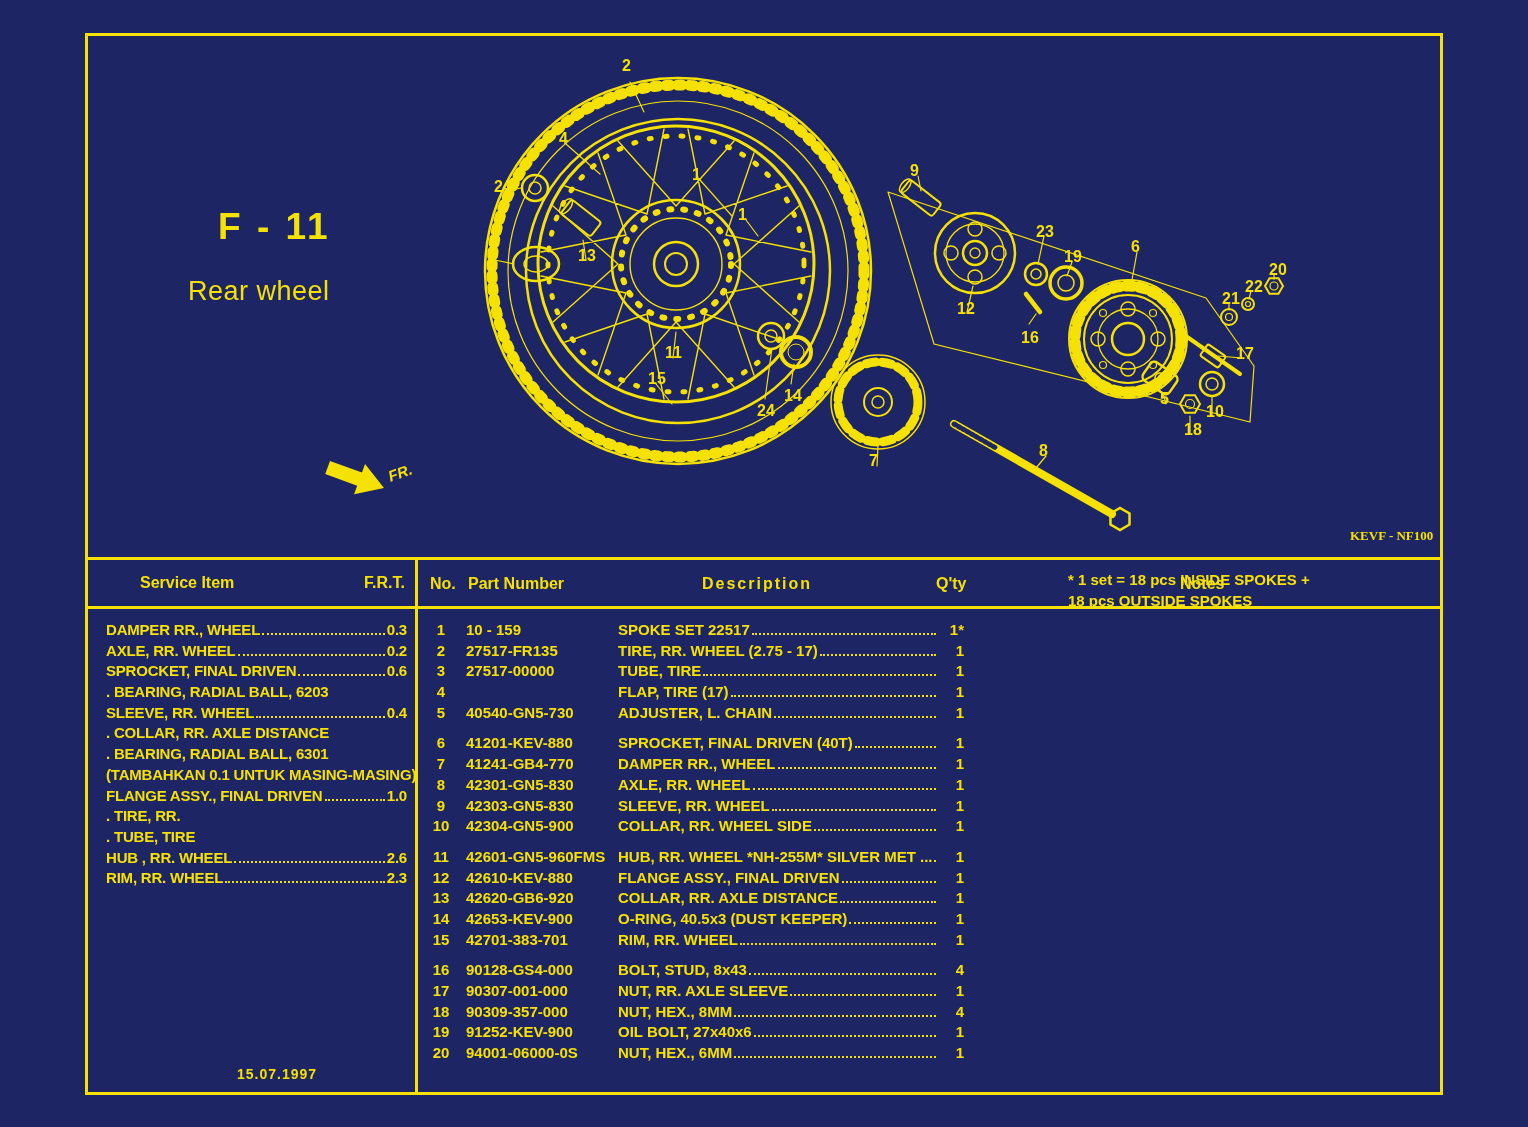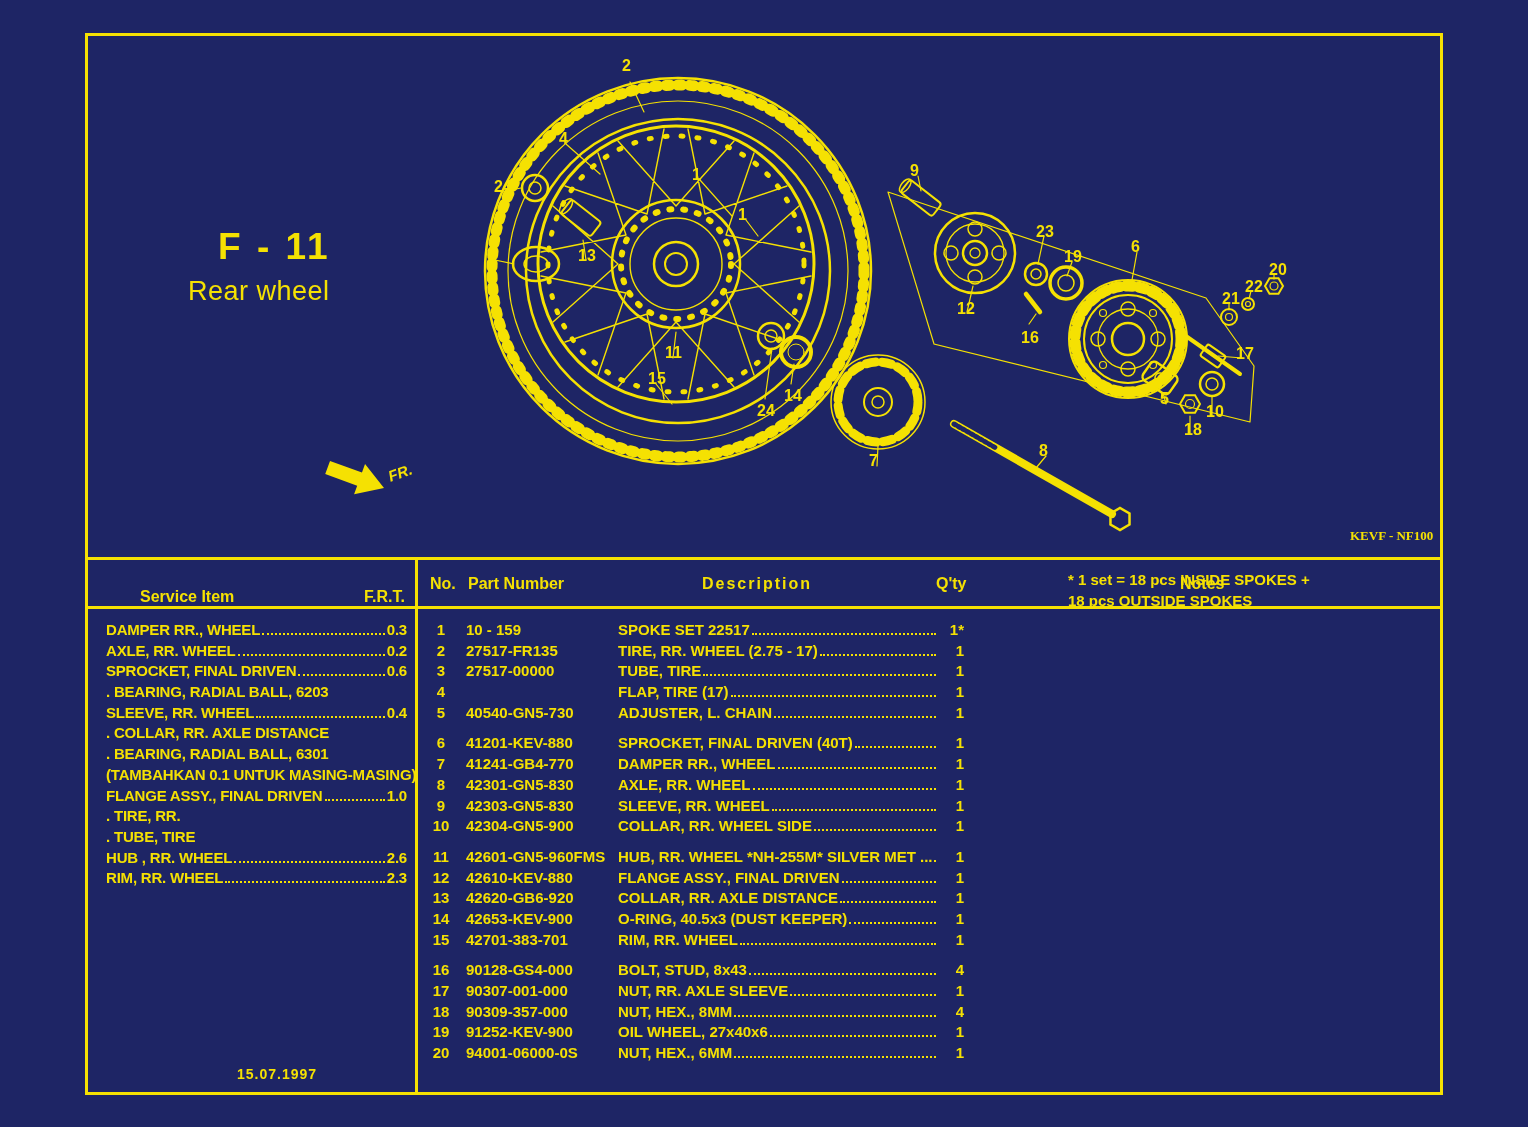--- a/index.html
+++ b/index.html
@@ -22,21 +22,21 @@
     border: 3px solid var(--ink);
   }
   
   .diagram {
     position: absolute; left: 0; top: 0;
     width: 1352px; height: 521px;
   }
   .diagram-svg { position: absolute; left: 0; top: 0; }
   .code {
     position: absolute; left: 130px; top: 170px;
-    font-size: 37px; font-weight: 800; letter-spacing: 3px; margin-top: 20px;
+    font-size: 37px; font-weight: 800; letter-spacing: 3px;
   }
   .subtitle {
     position: absolute; left: 100px; top: 240px;
     font-size: 27px; font-weight: 500; letter-spacing: 0.5px;
   }
   .docref {
     position: absolute; left: 1262px; top: 492px;
     font-family: "Liberation Serif", serif;
     font-size: 13px; font-weight: bold;
   }
@@ -62,21 +62,21 @@
     border-right: 3px solid var(--ink);
     flex: none;
   }
   .panel-right { flex: 1; position: relative; }
   .thead {
     height: 49px; border-bottom: 3px solid var(--ink);
     position: relative;
     font-size: 16px; font-weight: bold;
   }
   .thead-left {
-    display: flex; align-items: flex-end; justify-content: space-between;
+    display: flex; align-items: center; justify-content: space-between;
     padding: 0 10px 0 52px;
   }
   .thead-right span { position: absolute; top: 15px; }
   .th-no { left: 12px; text-align: right; }
   .th-pn { left: 50px; }
   .th-desc { left: 258px; letter-spacing: 2px; margin-left: 26px; }
   .th-qty { left: 518px; }
   .th-notes { left: 762px; }
   
   .service-rows {
@@ -588,21 +588,21 @@
               <span class="p-text">NUT, HEX., 8MM</span>
               <span class="leader"></span>
             </span>
             <span class="p-qty">4</span>
           </div>
 
           <div class="parts-row">
             <span class="p-no">19</span>
             <span class="p-pn">91252-KEV-900</span>
             <span class="p-desc">
-              <span class="p-text">OIL WHEEL, 27x40x6</span>
+              <span class="p-text">OIL BOLT, 27x40x6</span>
               <span class="leader"></span>
             </span>
             <span class="p-qty">1</span>
           </div>
 
           <div class="parts-row">
             <span class="p-no">20</span>
             <span class="p-pn">94001-06000-0S</span>
             <span class="p-desc">
               <span class="p-text">NUT, HEX., 6MM</span>

